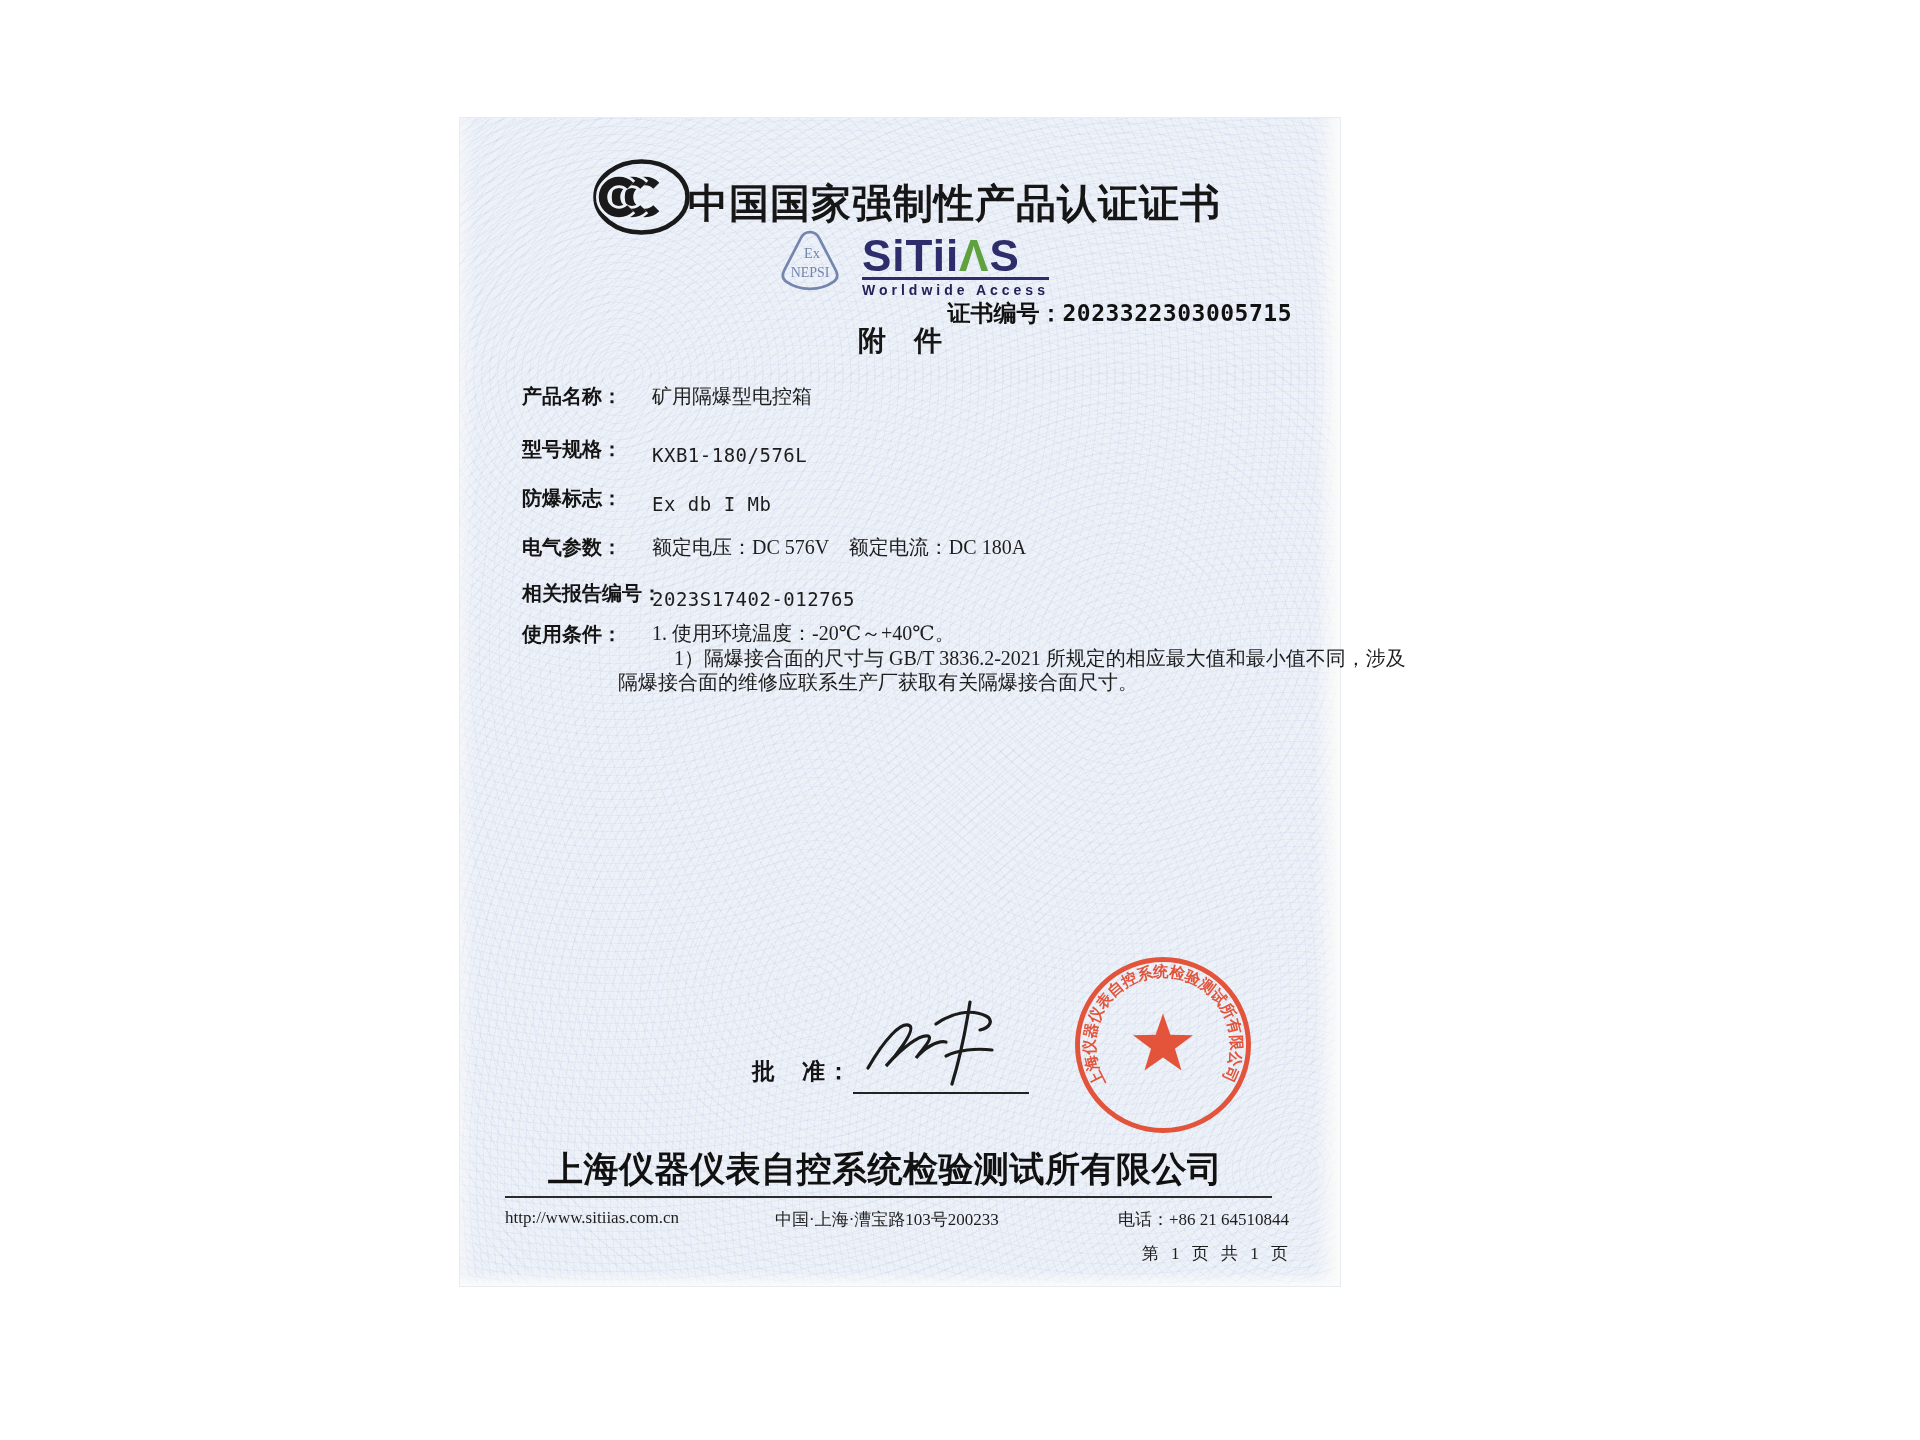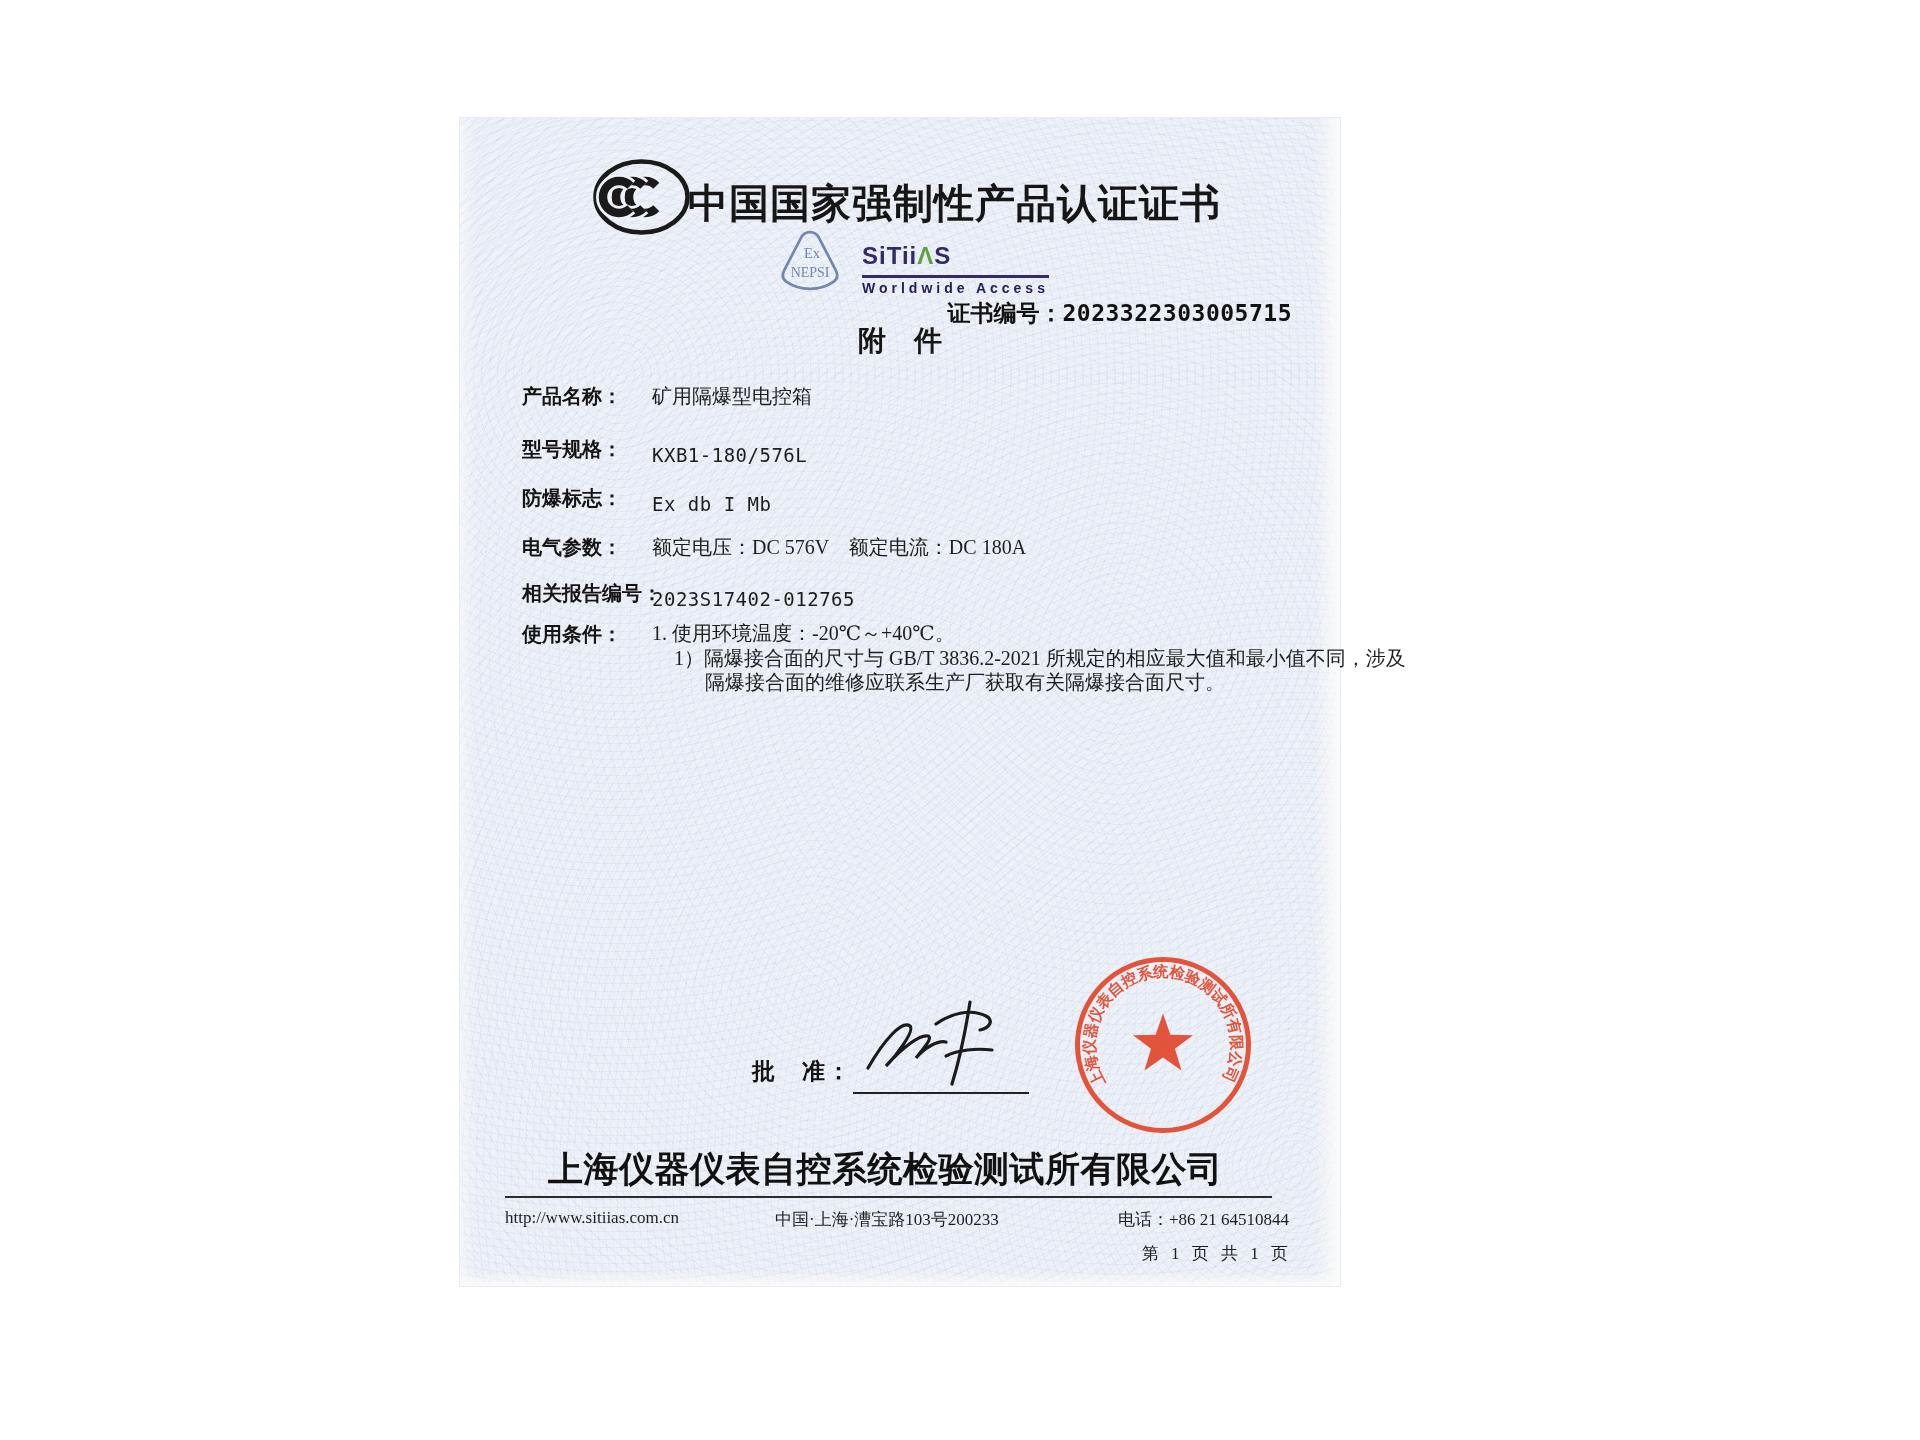--- a/index.html
+++ b/index.html
@@ -20,40 +20,40 @@
       repeating-radial-gradient(circle at 95% 90%, rgba(122,142,198,.07) 0 1.2px, rgba(0,0,0,0) 1.2px 7px);
     box-shadow:0 0 0 1px rgba(210,215,228,.5);
   }
   .abs{position:absolute;}
   .nowrap{white-space:nowrap;}
   
   .ccc-logo{left:130px;top:39px;width:103px;height:80px;}
   .cert-title{left:228px;top:58px;font-size:40px;font-weight:700;letter-spacing:1px;color:#161616;}
   .nepsi-logo{left:318px;top:110px;width:64px;height:64px;}
   .sitiias{left:402px;top:121px;}
-  .sitiias .mark{font-family:"Liberation Sans","DejaVu Sans",sans-serif;font-weight:800;font-size:24px;line-height:34px;letter-spacing:1px;}
+  .sitiias .mark{font-family:"Liberation Sans","DejaVu Sans",sans-serif;font-weight:800;font-size:44px;line-height:34px;letter-spacing:1px;}
   .sit-blue{color:#2e2c6b;}
   .sit-green{color:#5fa03f;}
   .sitiias .tagline{
     display:block;margin-top:2px;border-top:3px solid #2e2c6b;padding-top:2px;
     font-family:"Liberation Sans","DejaVu Sans",sans-serif;font-weight:700;font-size:14px;
     letter-spacing:4px;color:#232157;
   }
   .cert-no{right:48px;top:180px;font-size:23px;font-weight:700;color:#111;}
   .cert-no .num{font-family:"DejaVu Sans Mono",monospace;font-weight:700;letter-spacing:0.5px;}
   .attach-heading{left:0;right:0;top:204px;text-align:center;font-size:28px;font-weight:700;color:#161616;}
   
   .frow{left:62px;right:20px;font-size:20px;}
   .frow .lab{position:absolute;left:0;top:0;font-weight:700;white-space:nowrap;color:#141414;}
   .frow .val{position:absolute;left:130px;top:0;white-space:nowrap;color:#1d1d1d;}
   .val-mono{font-family:"DejaVu Sans Mono",monospace;font-size:19px;letter-spacing:0.5px;margin-top:8px;}
   .row-y0{top:265px;} .row-y1{top:318px;} .row-y2{top:367px;} .row-y3{top:416px;} .row-y4{top:462px;} .row-y5{top:503px;}
   .cond-lines{position:absolute;left:130px;top:0;width:660px;line-height:24.5px;font-size:20px;color:#1d1d1d;}
   .cond-lines .l3{padding-left:22px;}
-  .cond-lines .l4{margin-left:-34px;text-align:center;}
+  .cond-lines .l4{margin-left:-34px;}
   
   .approve-label{left:292px;top:938px;font-size:23px;font-weight:700;letter-spacing:2px;color:#141414;}
   .sig-line{left:393px;top:974px;width:176px;border-top:2.5px solid #222;}
   .signature{left:398px;top:872px;width:152px;height:100px;}
   
   .seal{left:613px;top:837px;width:180px;height:180px;opacity:.92;}
   
   .company-name{left:88px;top:1028px;font-size:35px;font-weight:700;letter-spacing:0.5px;color:#111;}
   .footer-line{left:45px;top:1078px;width:767px;border-top:2px solid #2b2b2b;}
   .footer-text{top:1090px;font-size:17px;color:#1d1d1d;}

